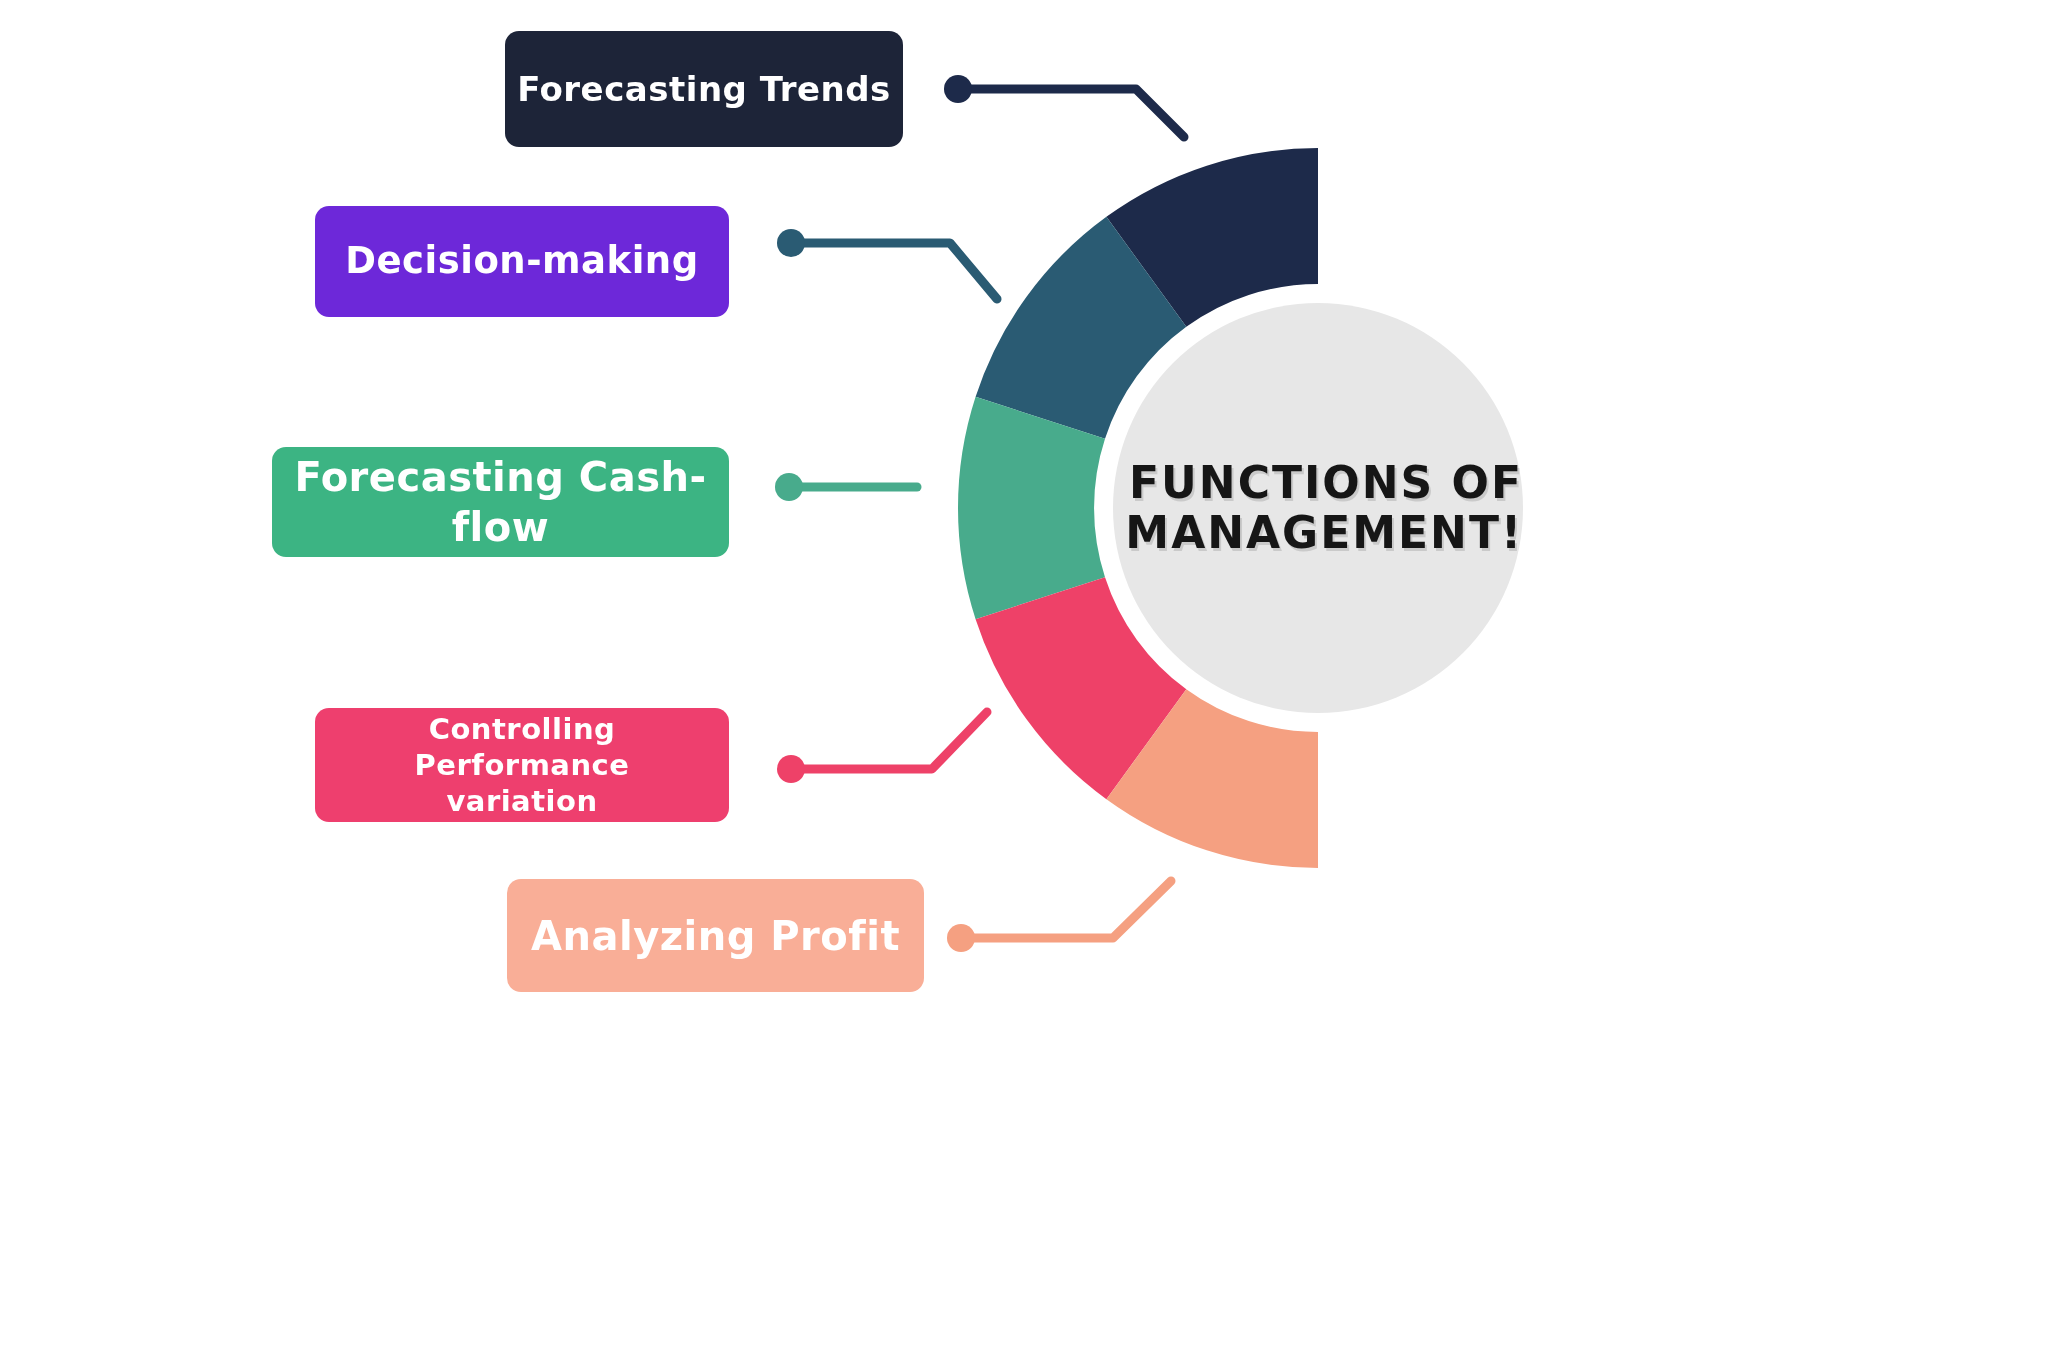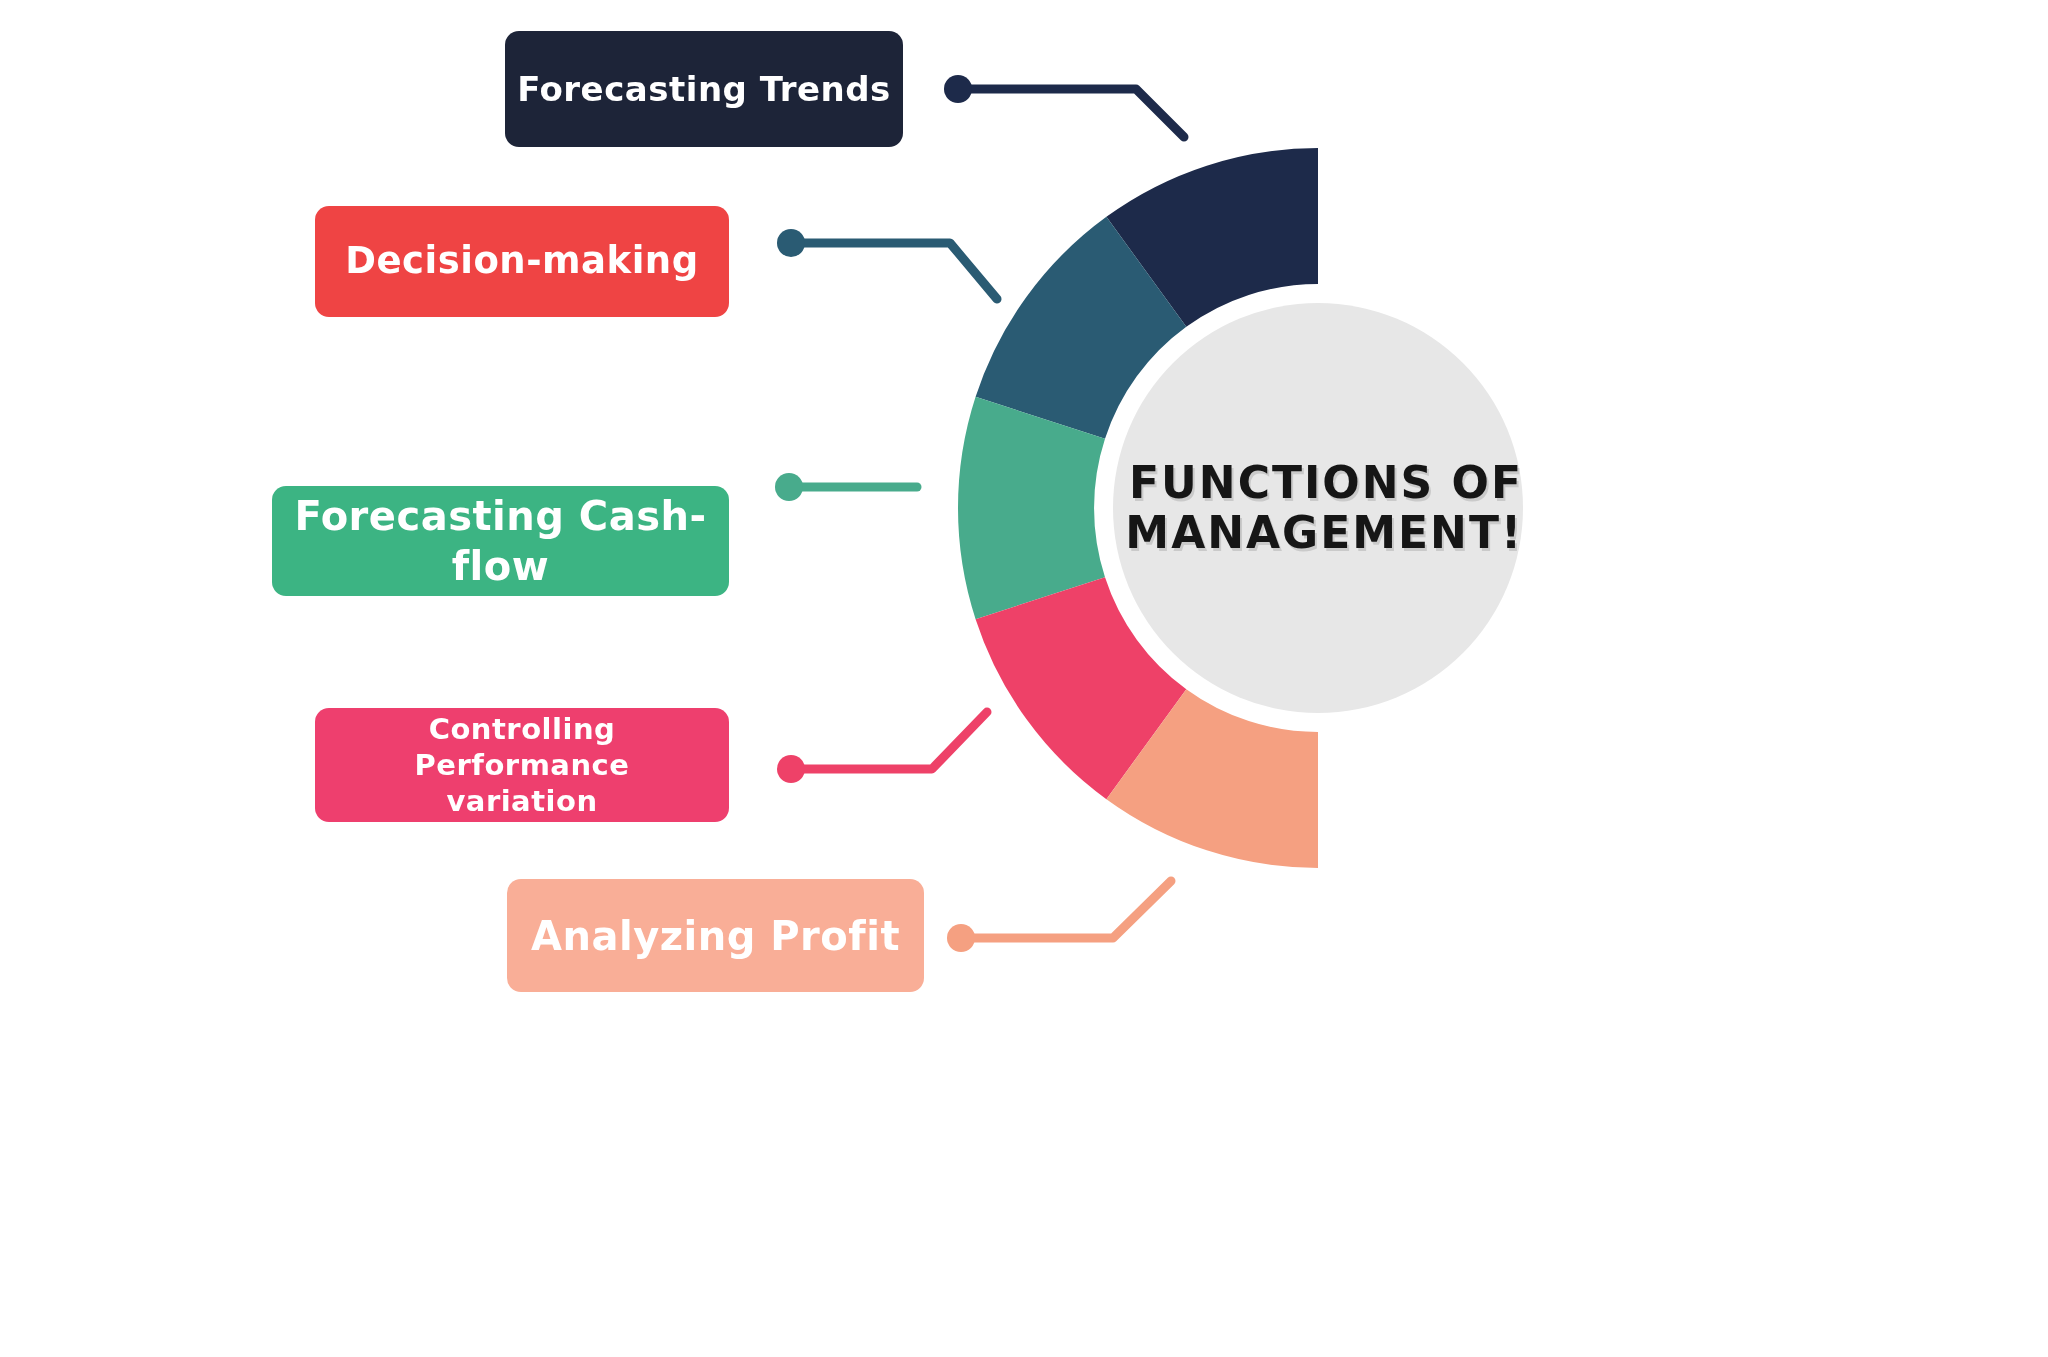--- a/index.html
+++ b/index.html
@@ -24,21 +24,21 @@
     justify-content: center;
     text-align: center;
     color: #ffffff;
     font-weight: bold;
     border-radius: 14px;
     letter-spacing: 0.5px;
     line-height: 1.25;
   }
   .box-1 { left: 505px; top: 31px;  width: 398px; height: 116px; font-size: 34px; }
   .box-2 { left: 315px; top: 206px; width: 414px; height: 111px; font-size: 37px; }
-  .box-3 { left: 272px; top: 447px; width: 457px; height: 110px; font-size: 40px; margin-top: 39px; }
+  .box-3 { left: 272px; top: 447px; width: 457px; height: 110px; font-size: 40px; }
   .box-4 { left: 315px; top: 708px; width: 414px; height: 114px; font-size: 29px; padding: 0 48px; }
   .box-5 { left: 507px; top: 879px; width: 417px; height: 113px; font-size: 40px; }
   .center-title {
     position: absolute;
     left: 1113px; top: 303px;
     width: 410px; height: 410px;
     display: flex;
     flex-direction: column;
     align-items: flex-end;
     justify-content: center;
@@ -92,21 +92,21 @@
     <g>
       <polyline class="connector" points="961,938 1113,938 1171,881" style="stroke: rgb(245, 160, 129);"></polyline>
       <circle cx="961" cy="938" r="14" style="fill: rgb(245, 160, 129);"></circle>
     </g>
   </svg>
 
   <div class="label-box box-1" style="background: rgb(29, 36, 56);">
     <span>Forecasting Trends</span>
   </div>
 
-  <div class="label-box box-2" style="background: #ef4444;">
+  <div class="label-box box-2" style="background: #6d28d9;">
     <span>Decision-making</span>
   </div>
 
   <div class="label-box box-3" style="background: rgb(60, 180, 131);">
     <span>Forecasting Cash-flow</span>
   </div>
 
   <div class="label-box box-4" style="background: rgb(238, 63, 110);">
     <span>Controlling Performance variation</span>
   </div>

